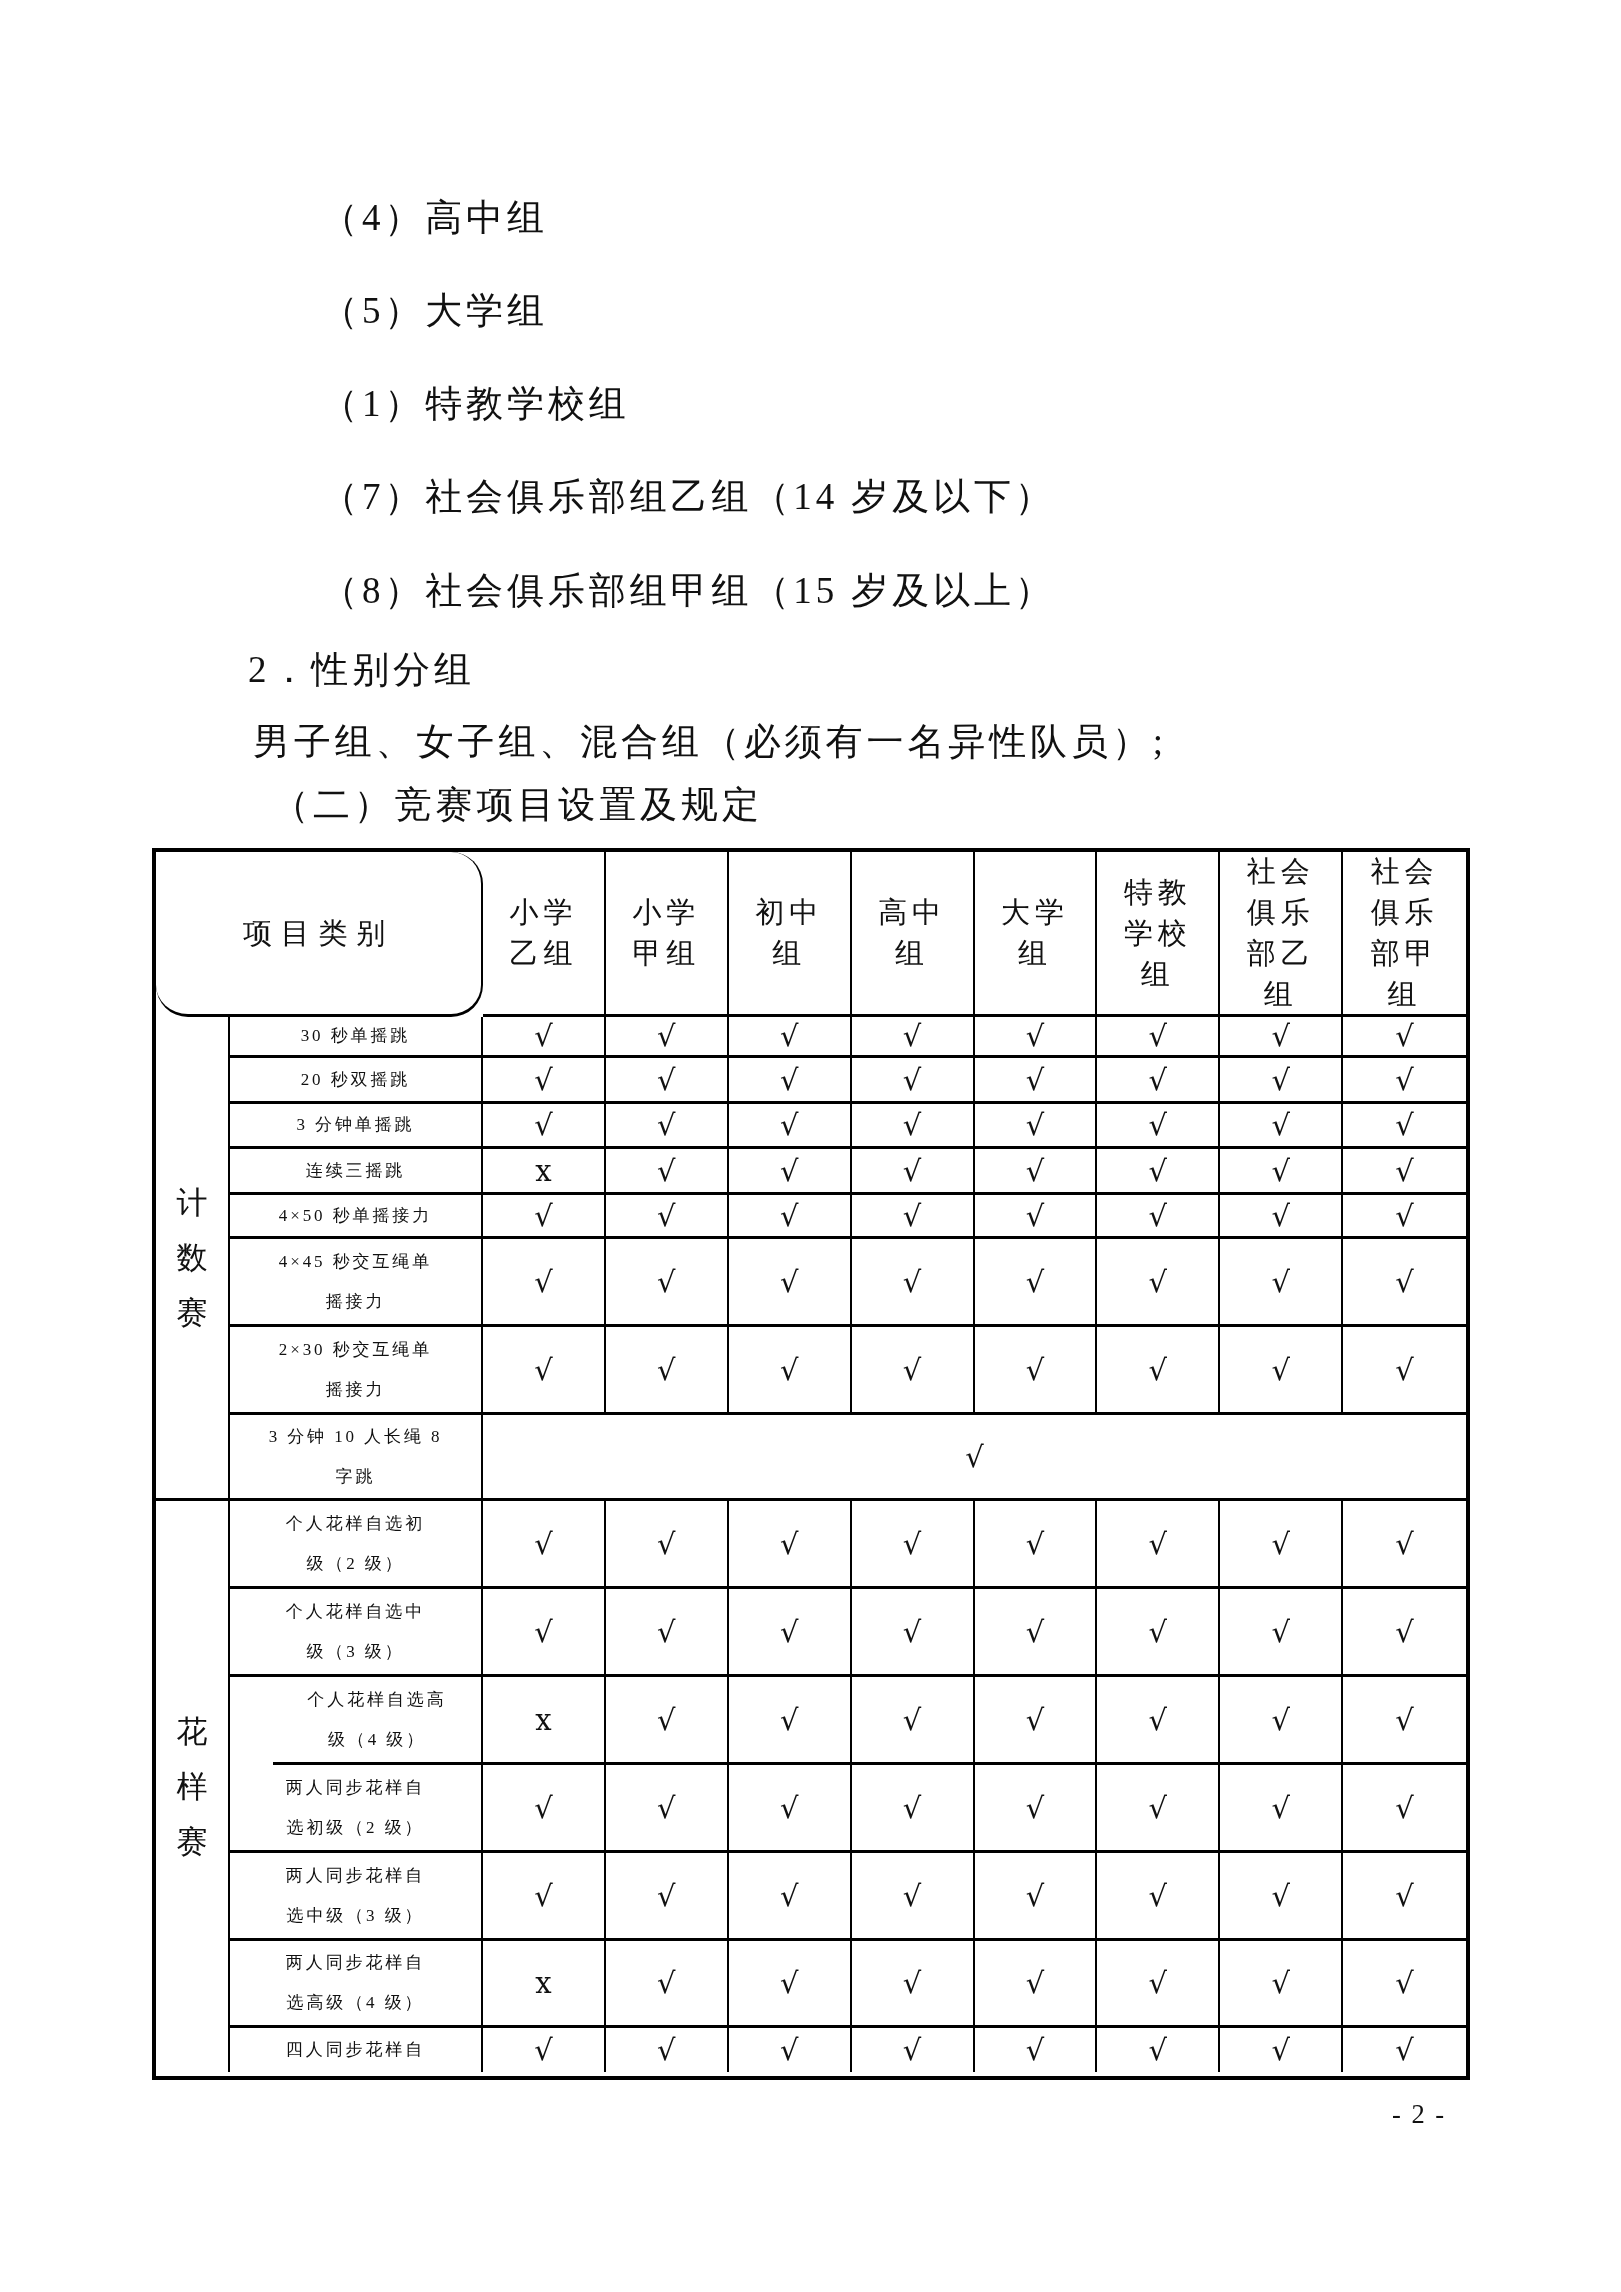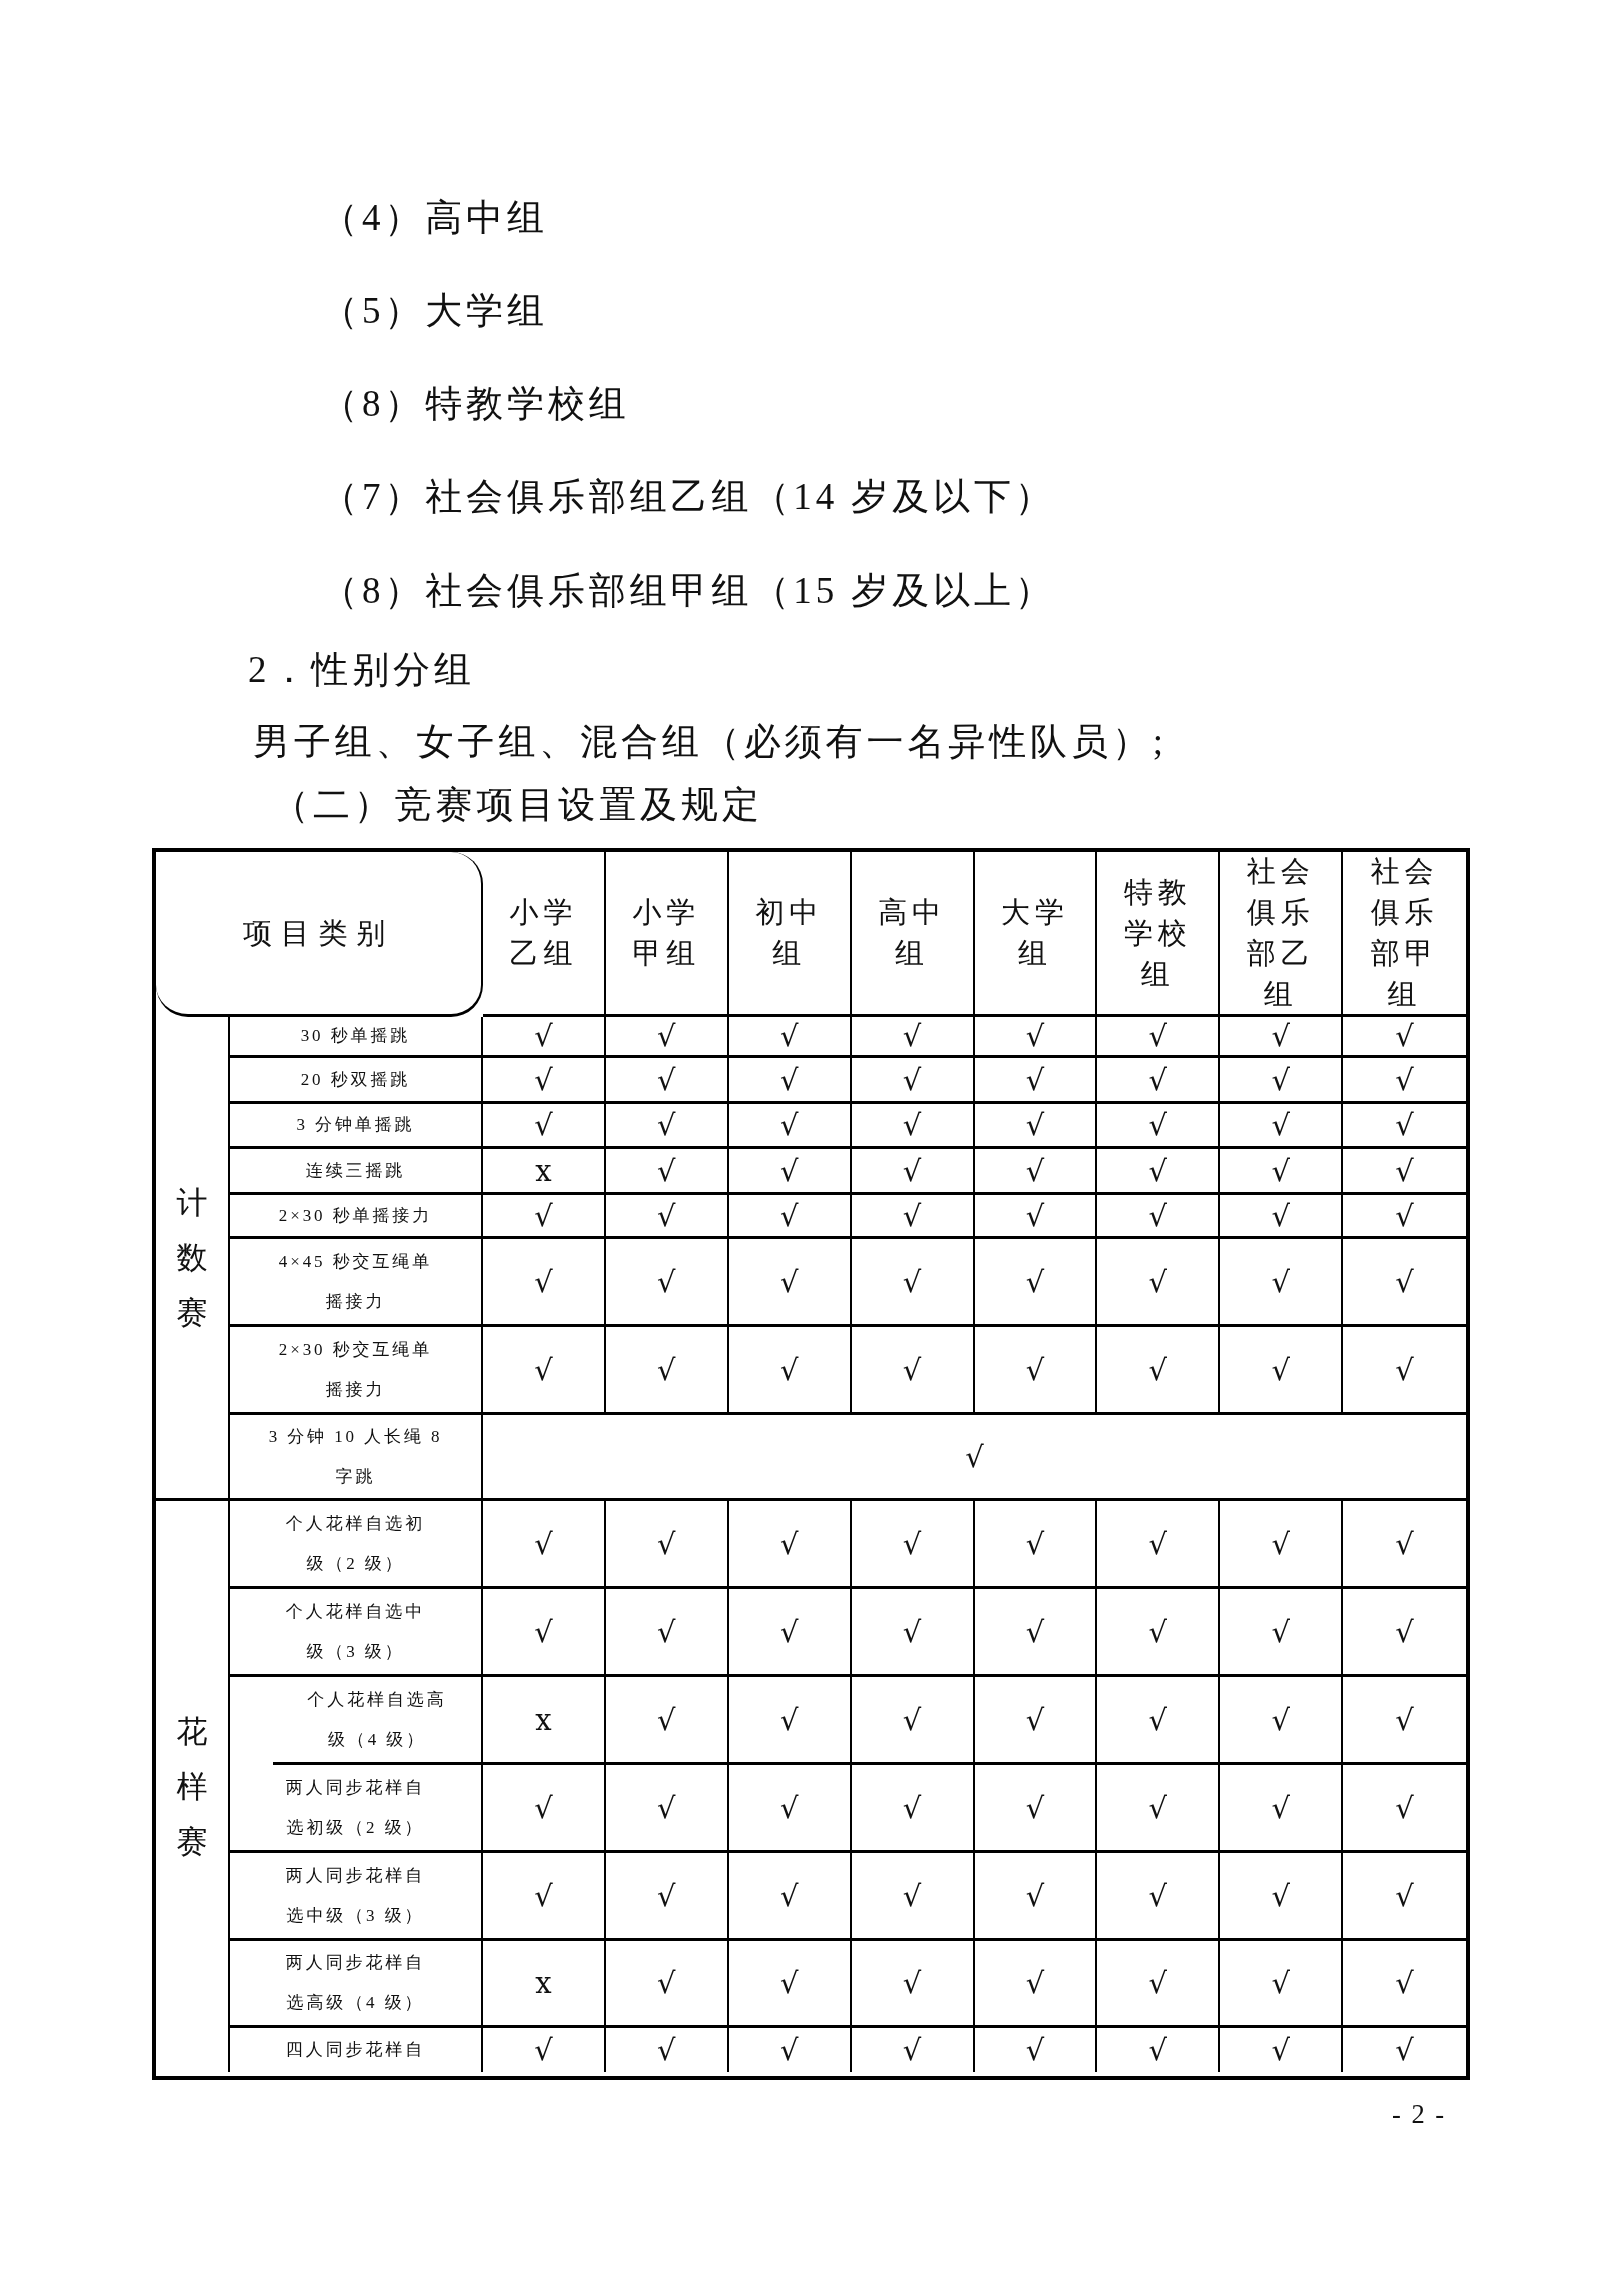--- a/index.html
+++ b/index.html
@@ -69,21 +69,21 @@
     letter-spacing:2px;
   }
 </style>
 </head>
 <body>
 
 <div class="page">
 
   <div class="line" style="left:321px;top:192px;">（4）高中组</div>
   <div class="line" style="left:321px;top:285px;">（5）大学组</div>
-  <div class="line" style="left:321px;top:378px;">（8）特教学校组</div>
+  <div class="line" style="left:321px;top:378px;">（1）特教学校组</div>
   <div class="line" style="left:321px;top:471px;">（7）社会俱乐部组乙组（14 岁及以下）</div>
   <div class="line" style="left:321px;top:565px;">（8）社会俱乐部组甲组（15 岁及以上）</div>
 
   <div class="line" style="left:248px;top:644px;">2．性别分组</div>
   <div class="line" style="left:253px;top:716px;">男子组、女子组、混合组（必须有一名异性队员）;</div>
   <div class="line" style="left:272px;top:779px;">（二）竞赛项目设置及规定</div>
 
   <div class="grid" id="comp-table" style="grid-template-rows: 165px 41px 46px 45px 46px 44px 88px 88px 86px 88px 88px 88px 88px 88px 87px 44px;">
       <div class="cell head item-cat" style="grid-area: 1 / 1 / span 1 / span 2; border-radius: 32px;">项目类别</div>
       <div class="cell head" style="grid-area: 1 / 3 / span 1 / span 1;">小学
@@ -143,21 +143,21 @@
       <div class="cell mark last-col" style="grid-area: 4 / 10 / span 1 / span 1;">√</div>
       <div class="cell event" style="grid-area: 5 / 2 / span 1 / span 1;">连续三摇跳</div>
       <div class="cell mark" style="grid-area: 5 / 3 / span 1 / span 1;">x</div>
       <div class="cell mark" style="grid-area: 5 / 4 / span 1 / span 1;">√</div>
       <div class="cell mark" style="grid-area: 5 / 5 / span 1 / span 1;">√</div>
       <div class="cell mark" style="grid-area: 5 / 6 / span 1 / span 1;">√</div>
       <div class="cell mark" style="grid-area: 5 / 7 / span 1 / span 1;">√</div>
       <div class="cell mark" style="grid-area: 5 / 8 / span 1 / span 1;">√</div>
       <div class="cell mark" style="grid-area: 5 / 9 / span 1 / span 1;">√</div>
       <div class="cell mark last-col" style="grid-area: 5 / 10 / span 1 / span 1;">√</div>
-      <div class="cell event" style="grid-area: 6 / 2 / span 1 / span 1;">2×30 秒单摇接力</div>
+      <div class="cell event" style="grid-area: 6 / 2 / span 1 / span 1;">4×50 秒单摇接力</div>
       <div class="cell mark" style="grid-area: 6 / 3 / span 1 / span 1;">√</div>
       <div class="cell mark" style="grid-area: 6 / 4 / span 1 / span 1;">√</div>
       <div class="cell mark" style="grid-area: 6 / 5 / span 1 / span 1;">√</div>
       <div class="cell mark" style="grid-area: 6 / 6 / span 1 / span 1;">√</div>
       <div class="cell mark" style="grid-area: 6 / 7 / span 1 / span 1;">√</div>
       <div class="cell mark" style="grid-area: 6 / 8 / span 1 / span 1;">√</div>
       <div class="cell mark" style="grid-area: 6 / 9 / span 1 / span 1;">√</div>
       <div class="cell mark last-col" style="grid-area: 6 / 10 / span 1 / span 1;">√</div>
       <div class="cell event" style="grid-area: 7 / 2 / span 1 / span 1;">4×45 秒交互绳单
 摇接力</div>

